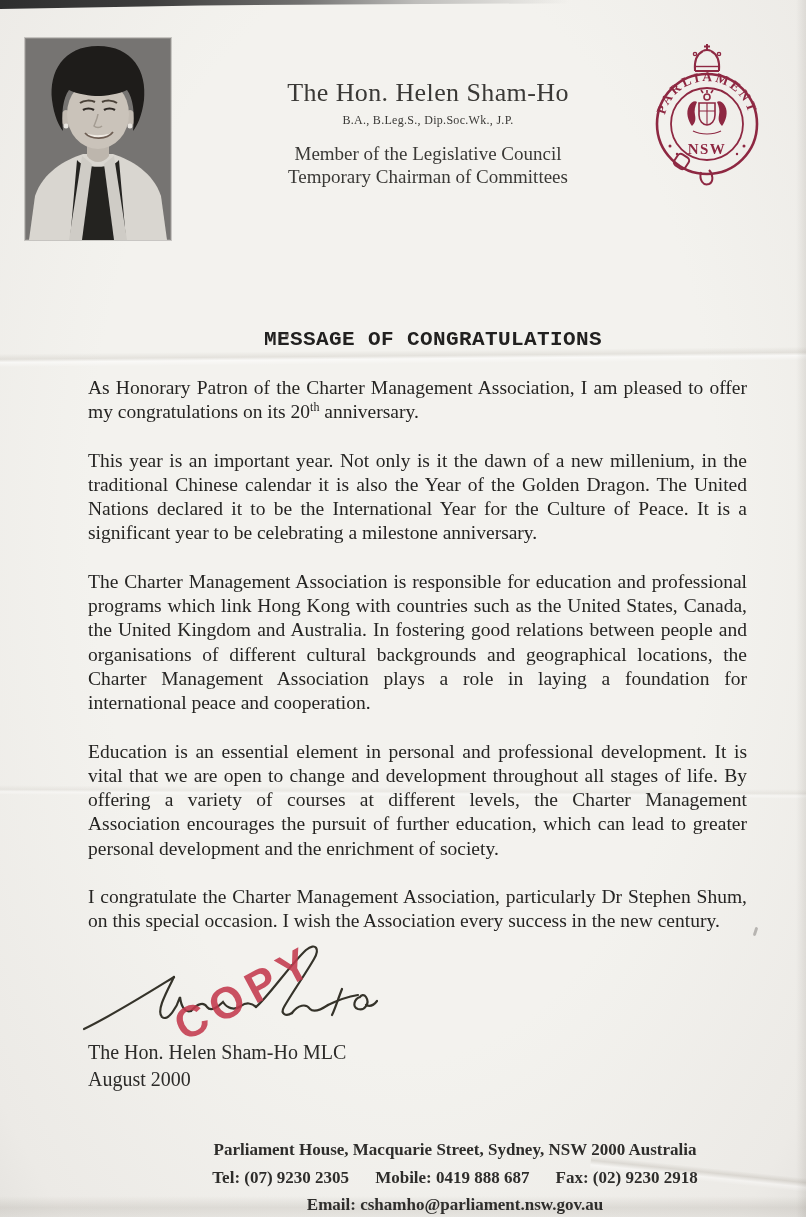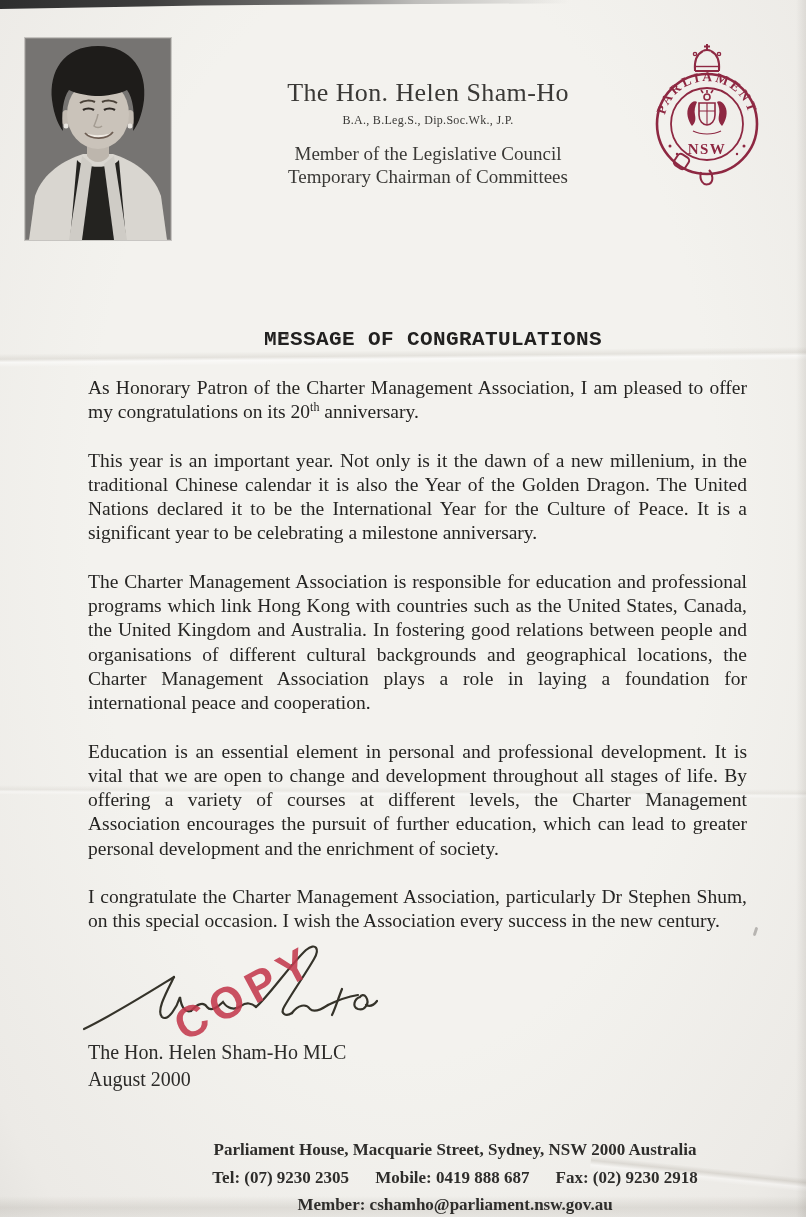--- a/index.html
+++ b/index.html
@@ -183,16 +183,16 @@
   <div class="sig-block">
     <div>The Hon. Helen Sham-Ho MLC</div>
     <div>August 2000</div>
   </div>
 
   <div class="footer">
     <div>Parliament House, Macquarie Street, Sydney, NSW 2000 Australia</div>
     <div>
       <span>Tel: (07) 9230 2305</span><span class="sep"></span><span>Mobile: 0419 888 687</span><span class="sep"></span><span>Fax: (02) 9230 2918</span>
     </div>
-    <div>Member: cshamho@parliament.nsw.gov.au</div>
+    <div>Email: cshamho@parliament.nsw.gov.au</div>
   </div>
 
 </div>
 
 </body></html>

